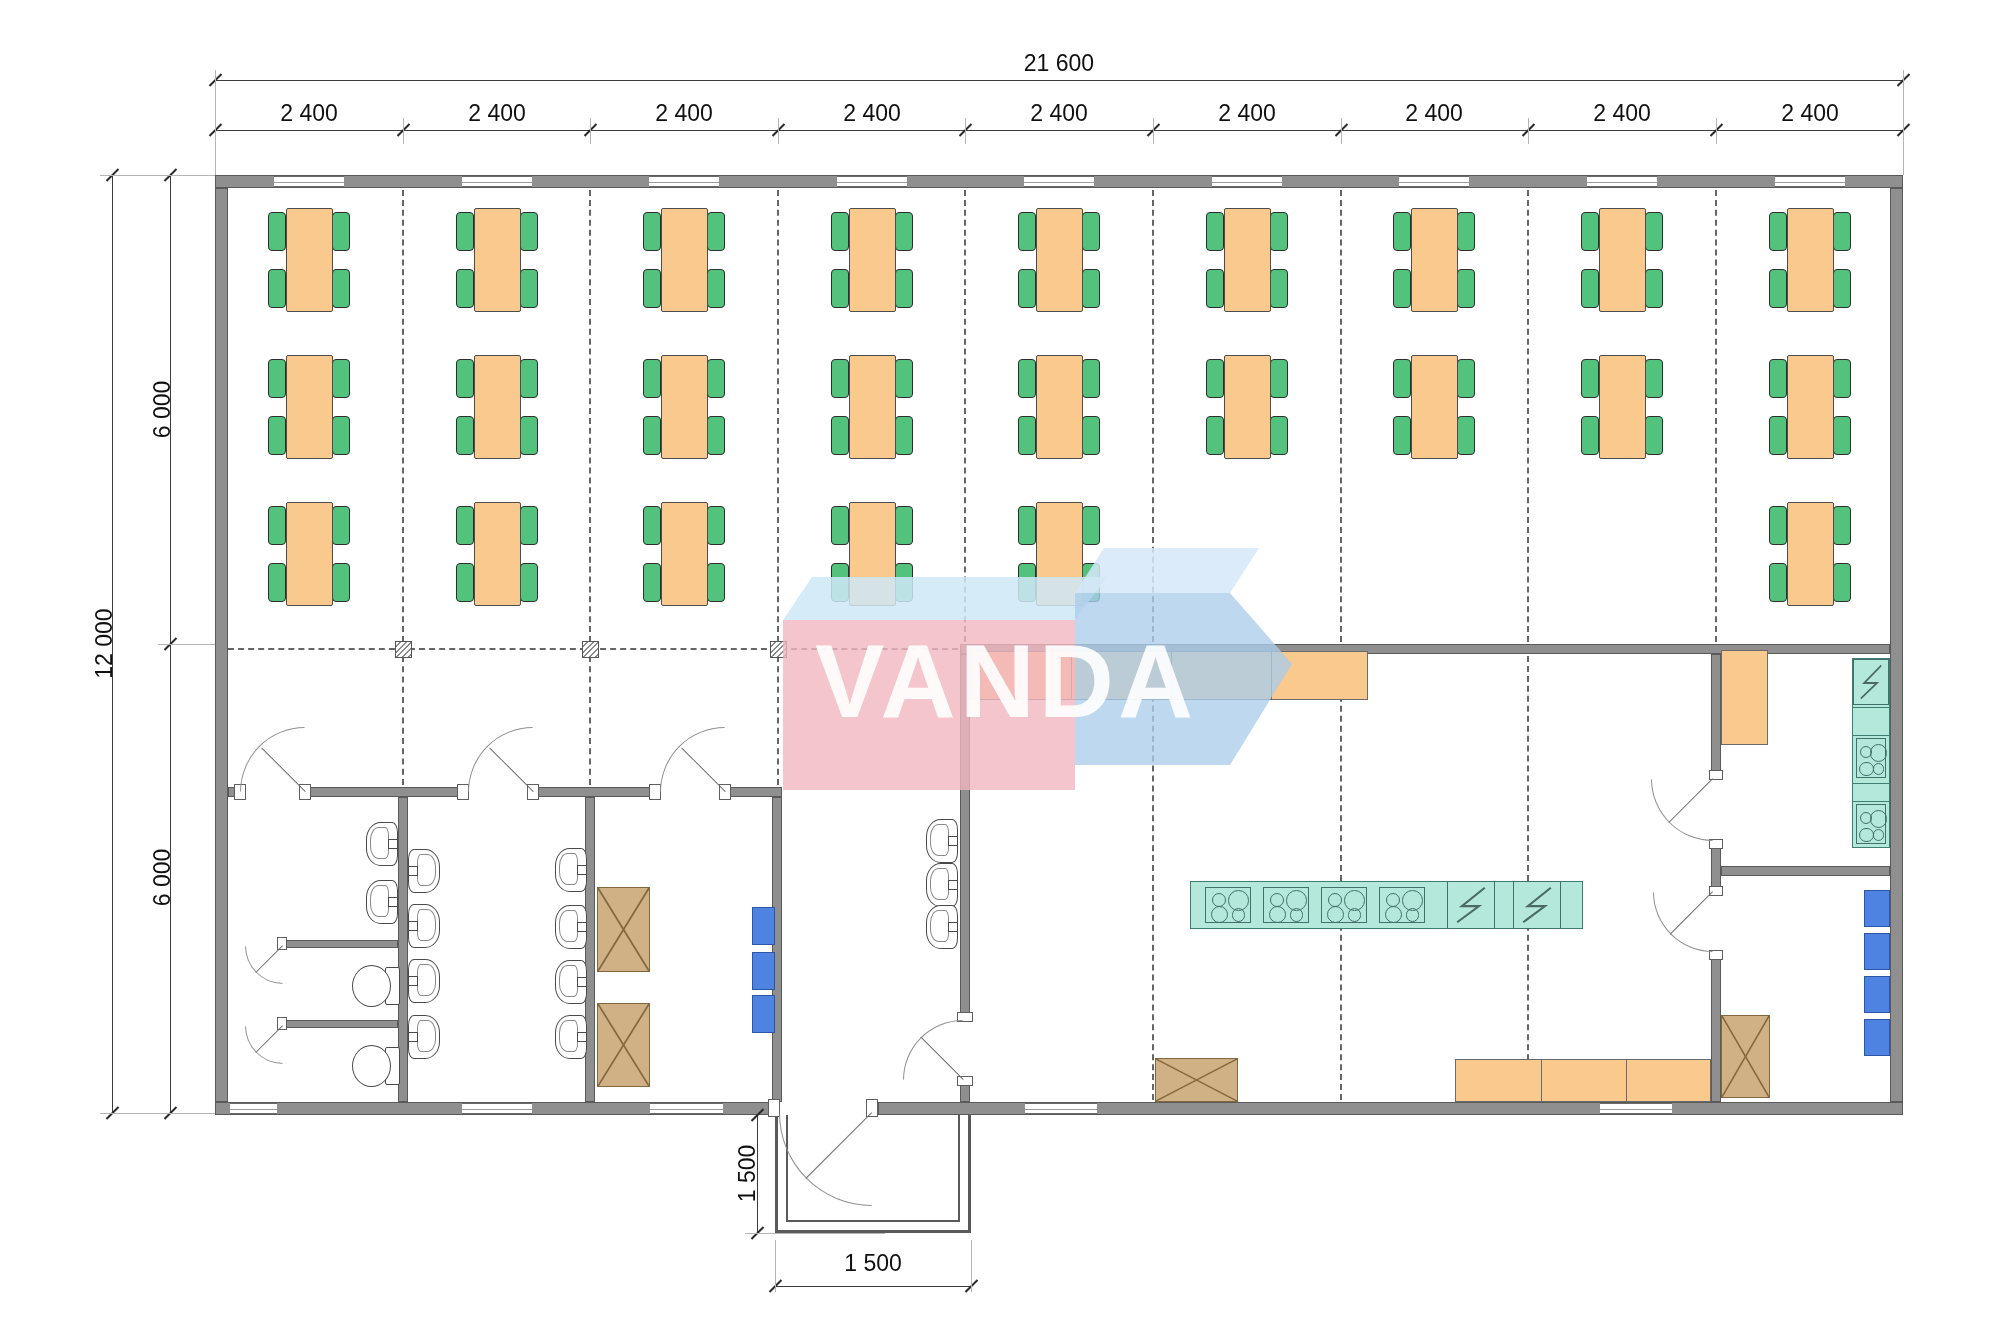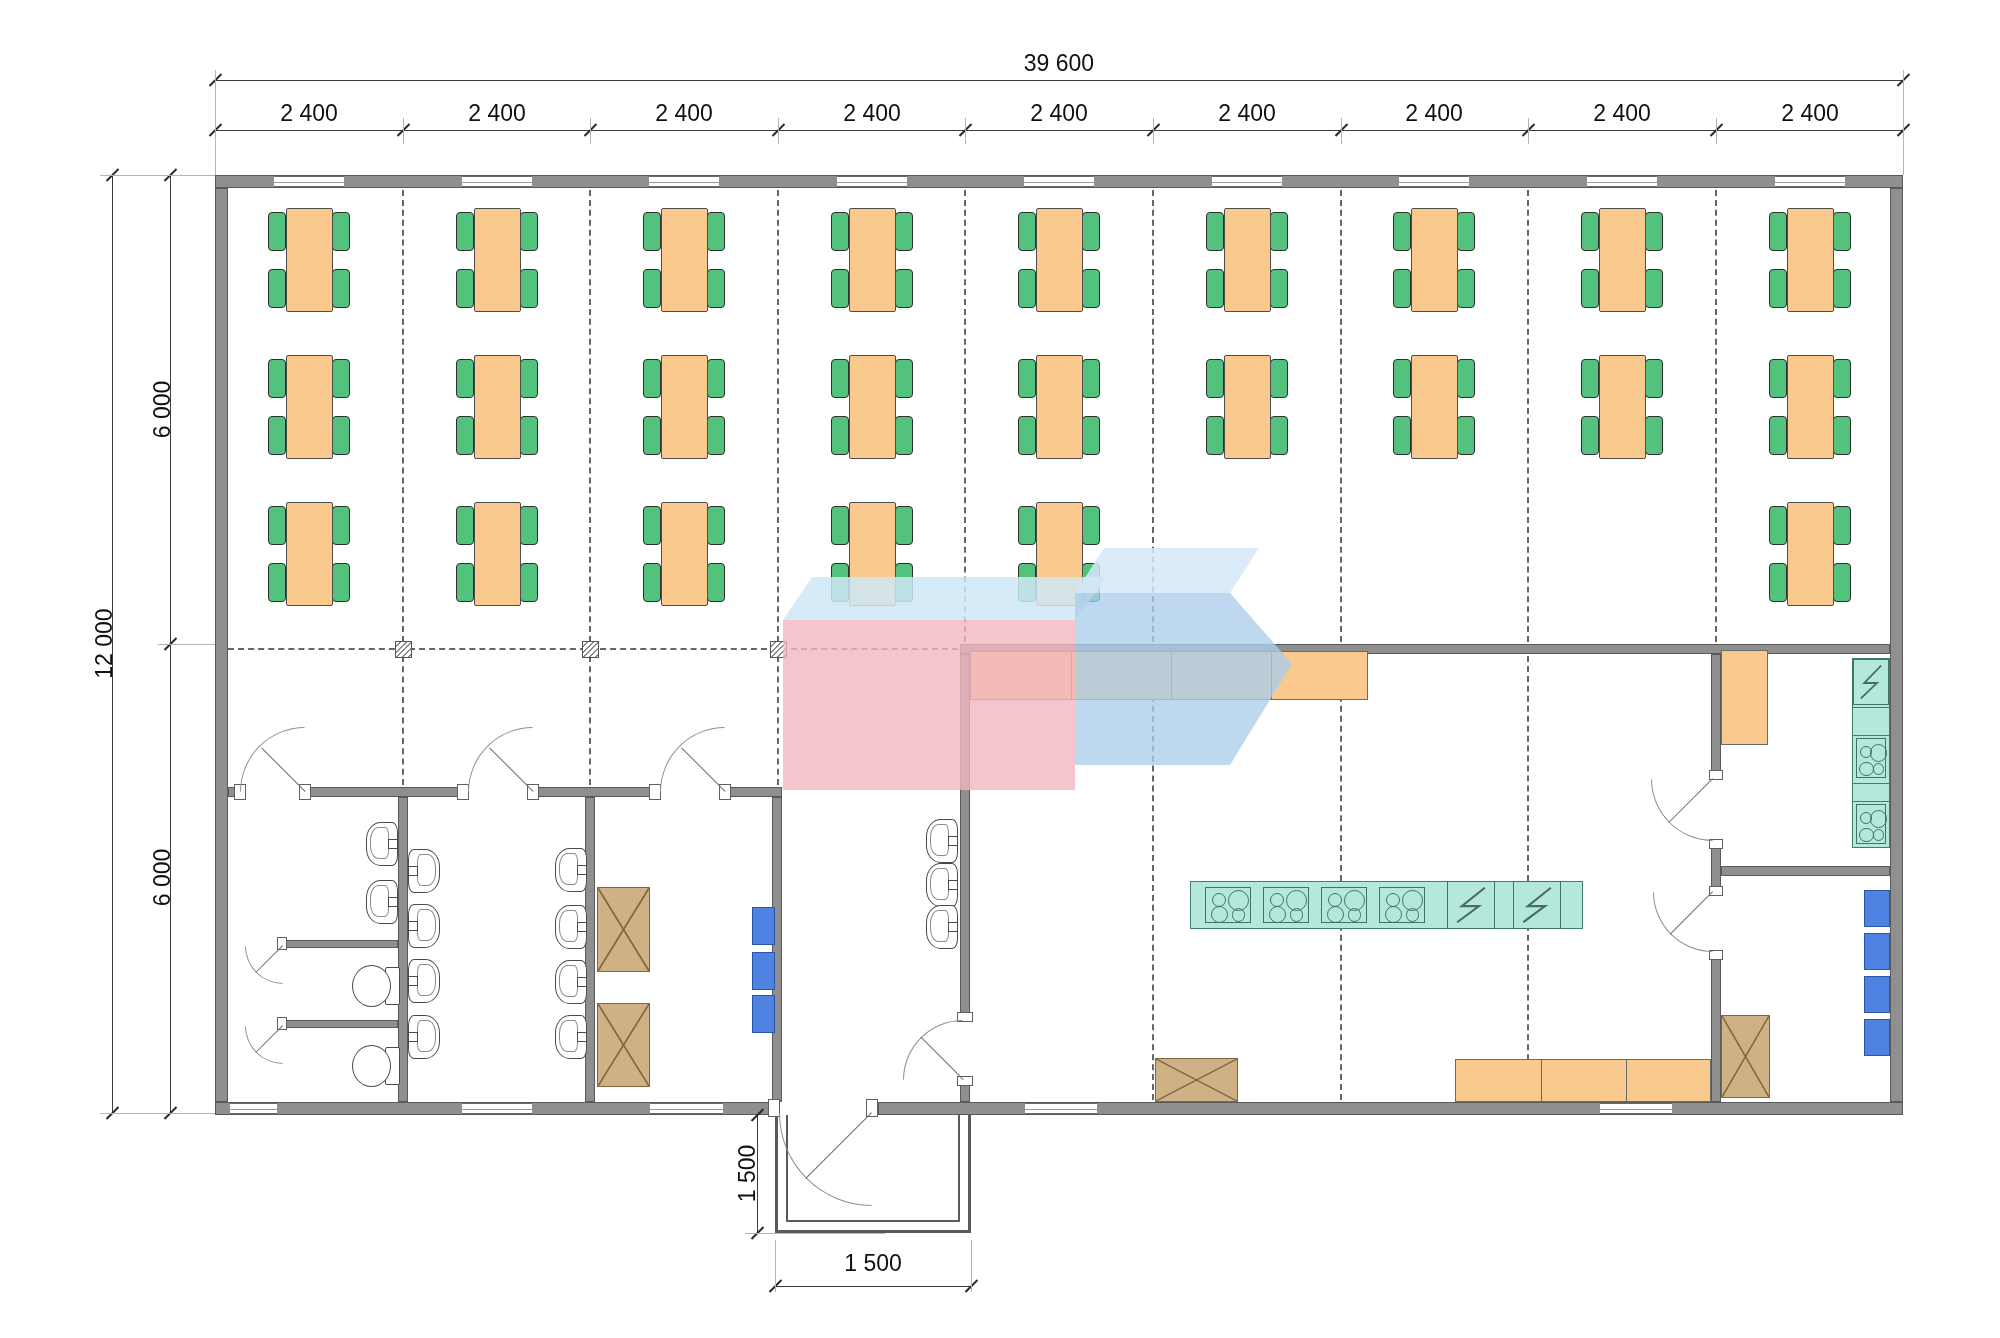--- a/index.html
+++ b/index.html
@@ -55,22 +55,23 @@
   <div class="abs wm" style="left:783px;top:577px;width:43px;height:43px;">
     
   </div>
   <div class="abs wm" style="left:783px;top:577px;width:324px;height:43px;background:rgba(207,231,247,0.85);
               clip-path:polygon(29px 0,324px 0,292px 43px,0 43px);"></div>
   <div class="abs wm" style="left:783px;top:620px;width:292px;height:170px;background:rgba(242,183,192,0.8);"></div>
   <div class="abs wm" style="left:1075px;top:548px;width:184px;height:45px;background:rgba(213,232,248,0.85);
               clip-path:polygon(0 45px,29px 0,184px 0,155px 45px);"></div>
   <div class="abs wm" style="left:1075px;top:593px;width:217px;height:172px;background:rgba(170,205,235,0.78);
               clip-path:polygon(0 0,155px 0,217px 71px,155px 172px,0 172px);"></div>
+  <div class="wm-text">VANDA</div>
 
-  <div class="dim-label" style="left:999px;top:50px;width:120px;">39 600</div>
+  <div class="dim-label" style="left:999px;top:50px;width:120px;">21 600</div>
   <div class="dim-label" style="left:54px;top:630px;width:100px;transform:rotate(-90deg);">12 000</div>
   <div class="dim-label" style="left:112px;top:396px;width:100px;transform:rotate(-90deg);">6 000</div>
   <div class="dim-label" style="left:112px;top:864px;width:100px;transform:rotate(-90deg);">6 000</div>
   <div class="dim-label" style="left:697px;top:1160px;width:100px;transform:rotate(-90deg);">1 500</div>
   <div class="dim-label" style="left:813px;top:1250px;width:120px;">1 500</div>
 <div class="abs dashv" style="left: 402px; top: 190px; height: 452px;"></div>
     <div class="abs dashv" style="left: 589px; top: 190px; height: 452px;"></div>
     <div class="abs dashv" style="left: 777px; top: 190px; height: 452px;"></div>
     <div class="abs dashv" style="left: 964px; top: 190px; height: 452px;"></div>
     <div class="abs dashv" style="left: 1152px; top: 190px; height: 452px;"></div>

